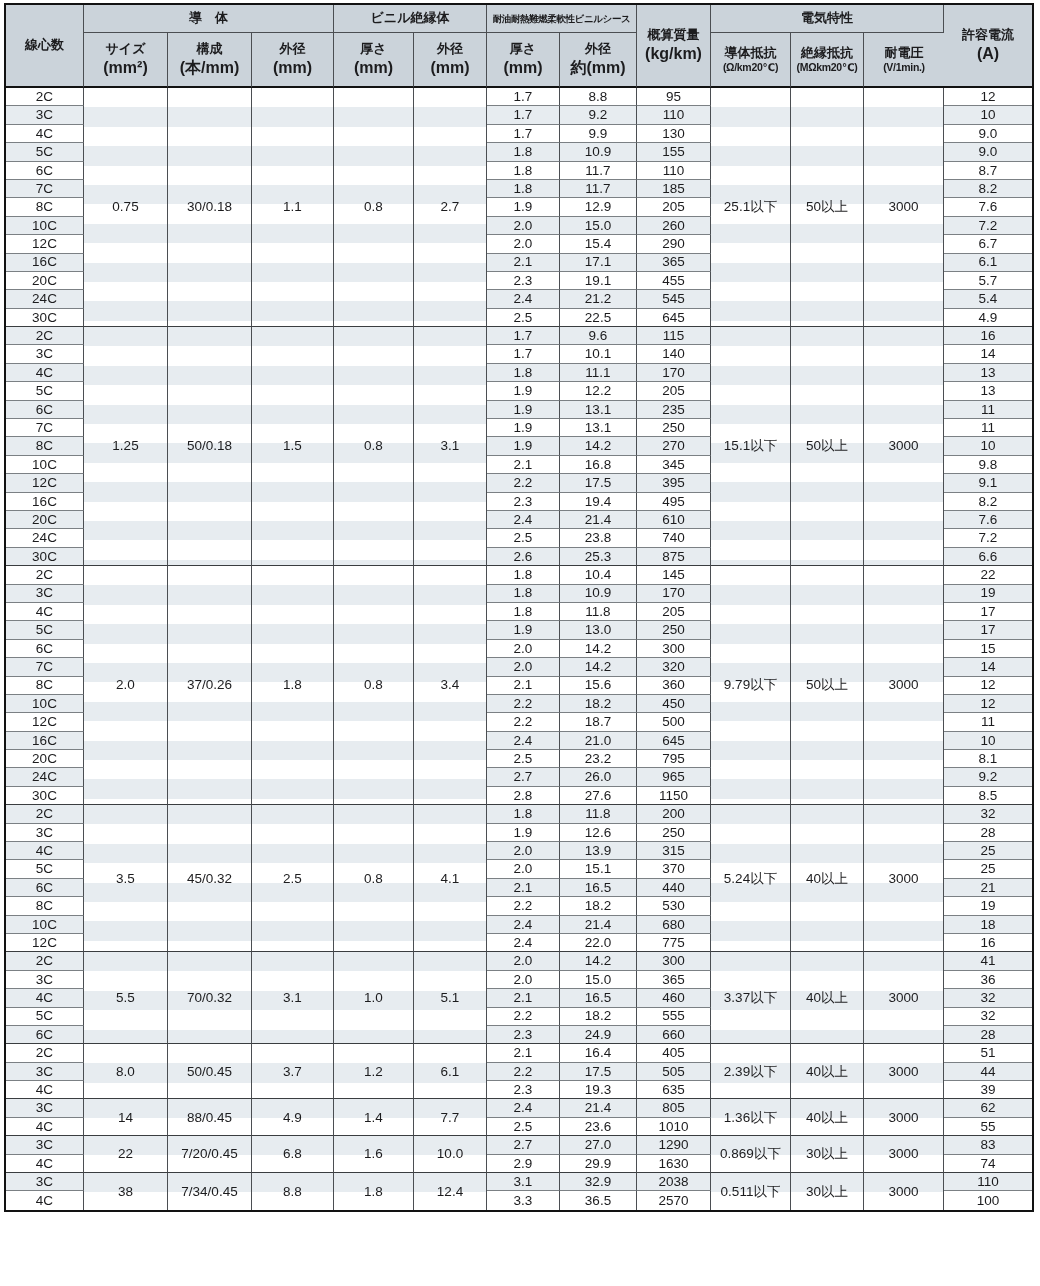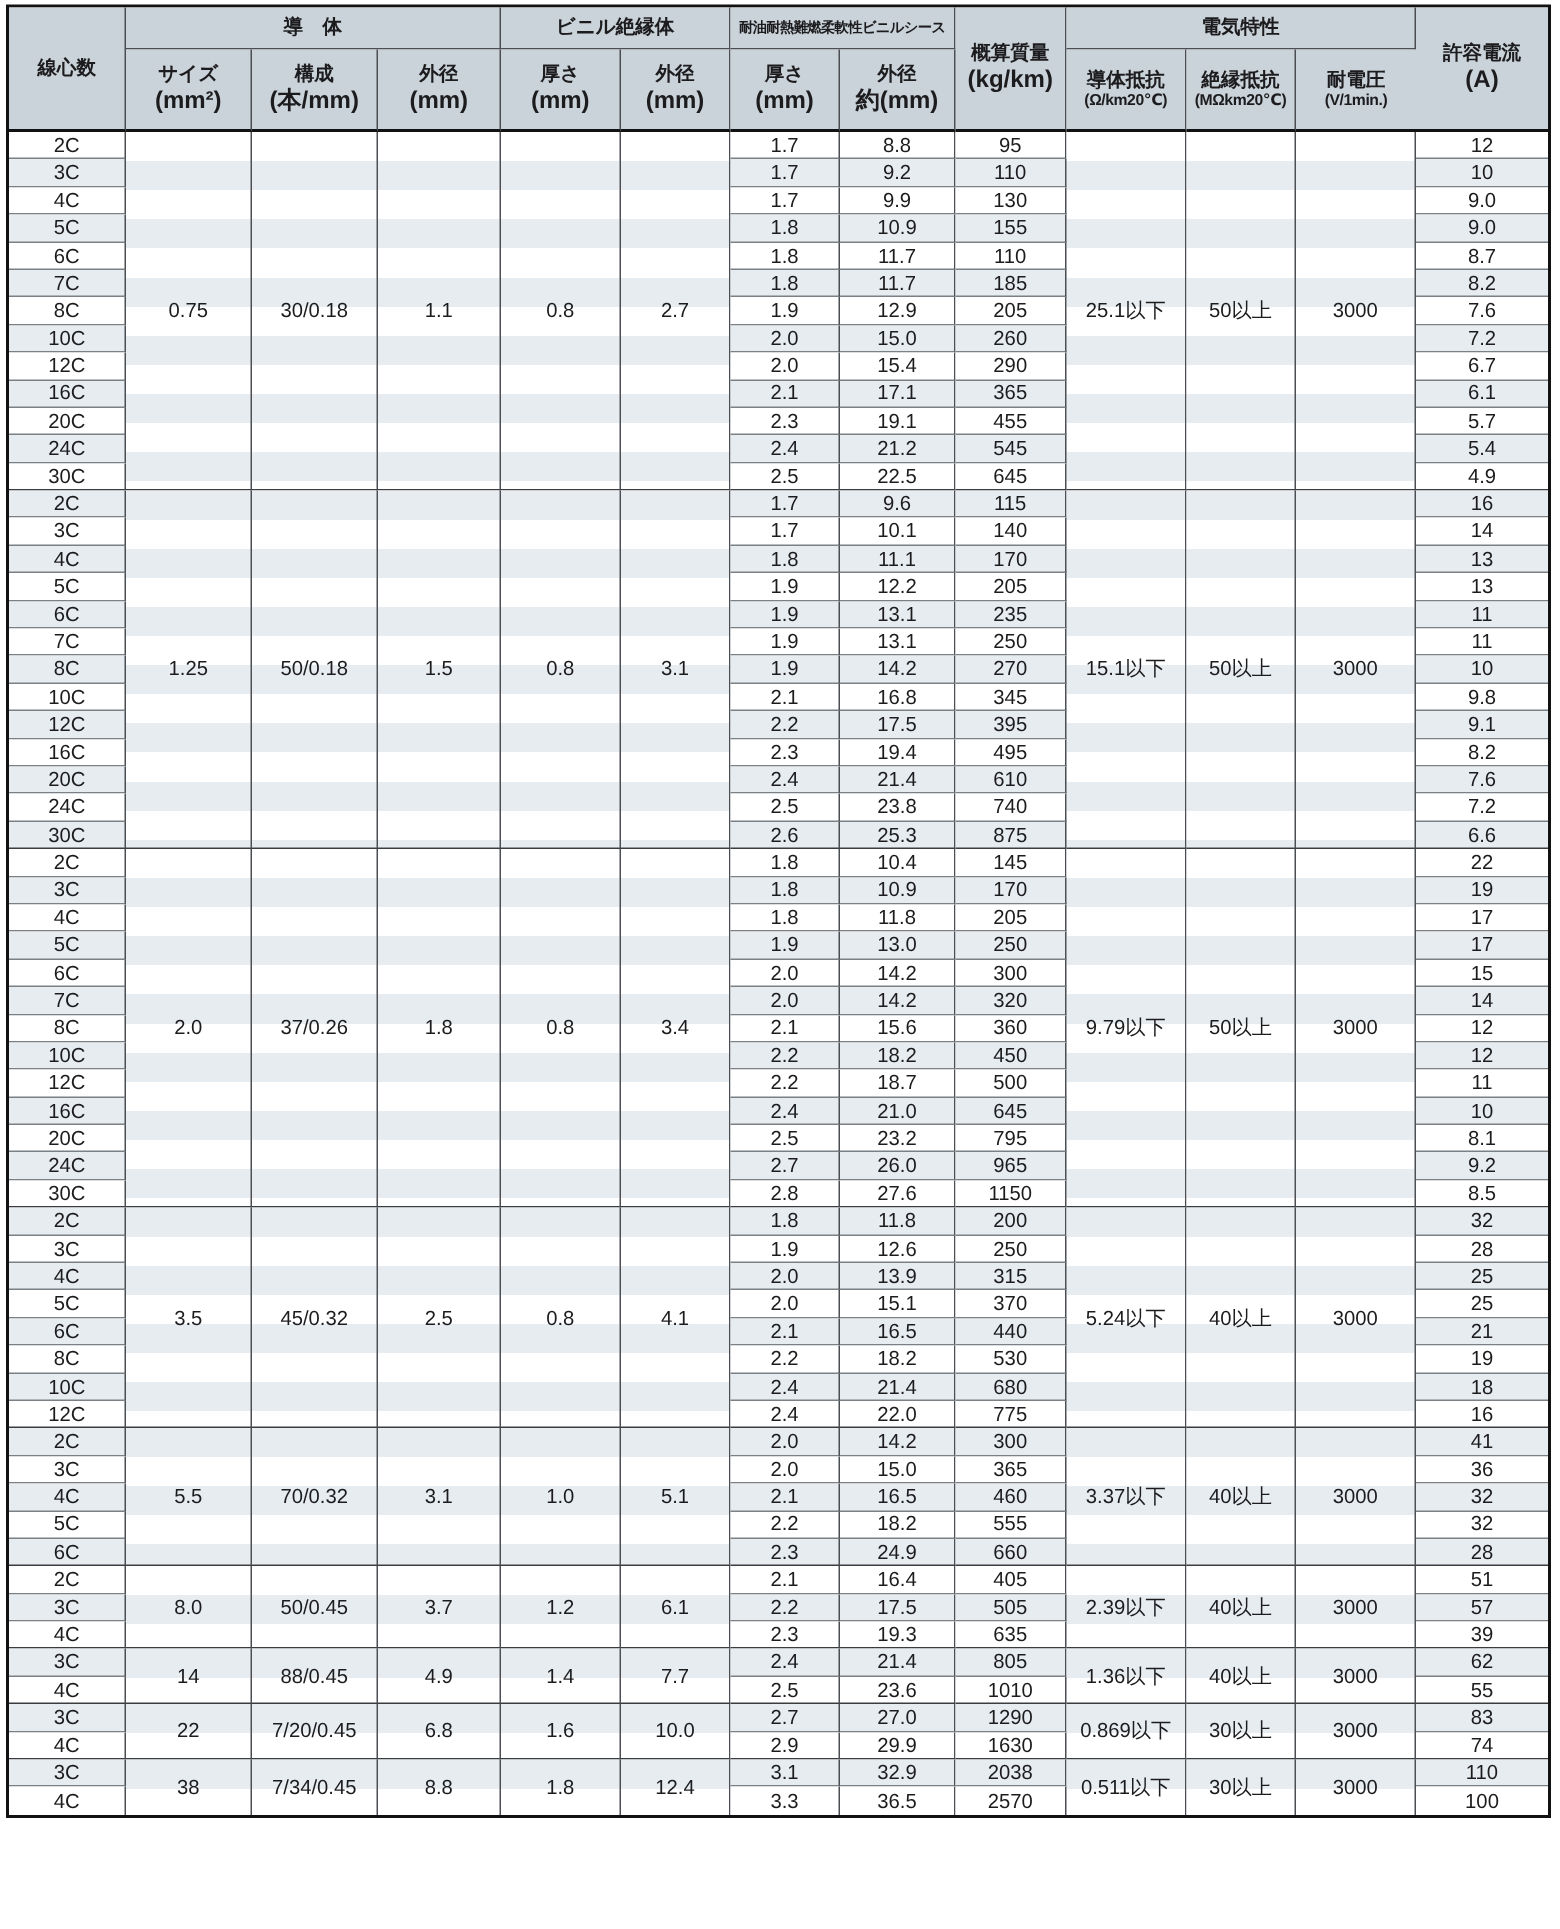--- a/index.html
+++ b/index.html
@@ -562,21 +562,21 @@
           <td class="merged m-start-white blk-end" rowspan="3">2.39以下</td>
           <td class="merged m-start-white blk-end" rowspan="3">40以上</td>
           <td class="merged m-start-white blk-end" rowspan="3">3000</td>
           <td class="c-white">51</td>
         </tr>
         <tr>
           <td class="c-shaded">3C</td>
           <td class="c-shaded">2.2</td>
           <td class="c-shaded">17.5</td>
           <td class="c-shaded">505</td>
-          <td class="c-shaded">57</td>
+          <td class="c-shaded">44</td>
         </tr>
         <tr>
           <td class="c-white blk-end">4C</td>
           <td class="c-white blk-end">2.3</td>
           <td class="c-white blk-end">19.3</td>
           <td class="c-white blk-end">635</td>
           <td class="c-white blk-end">39</td>
         </tr>
         <tr>
           <td class="c-shaded">3C</td>

